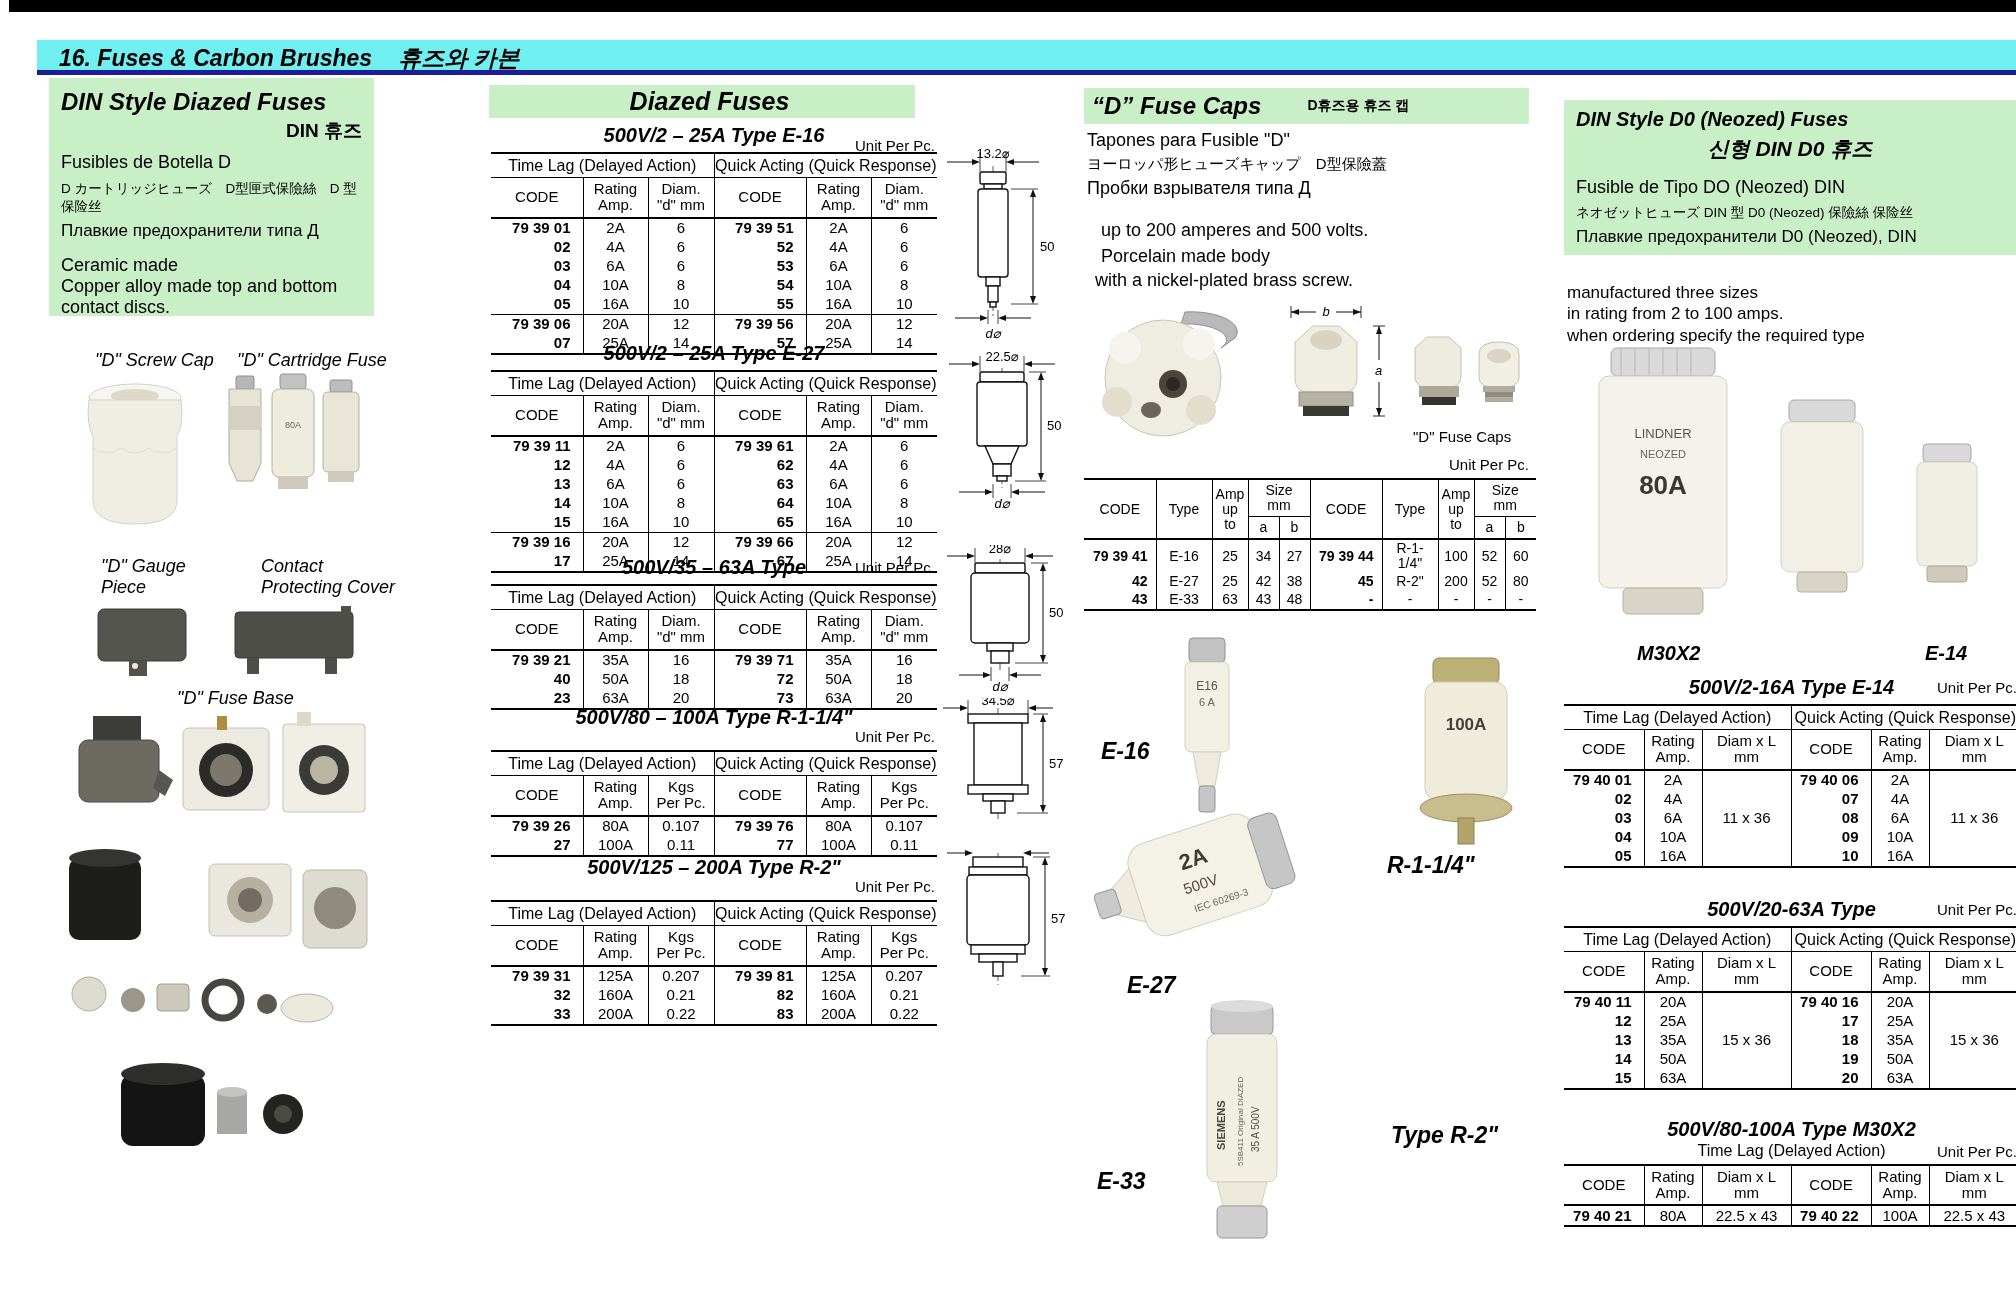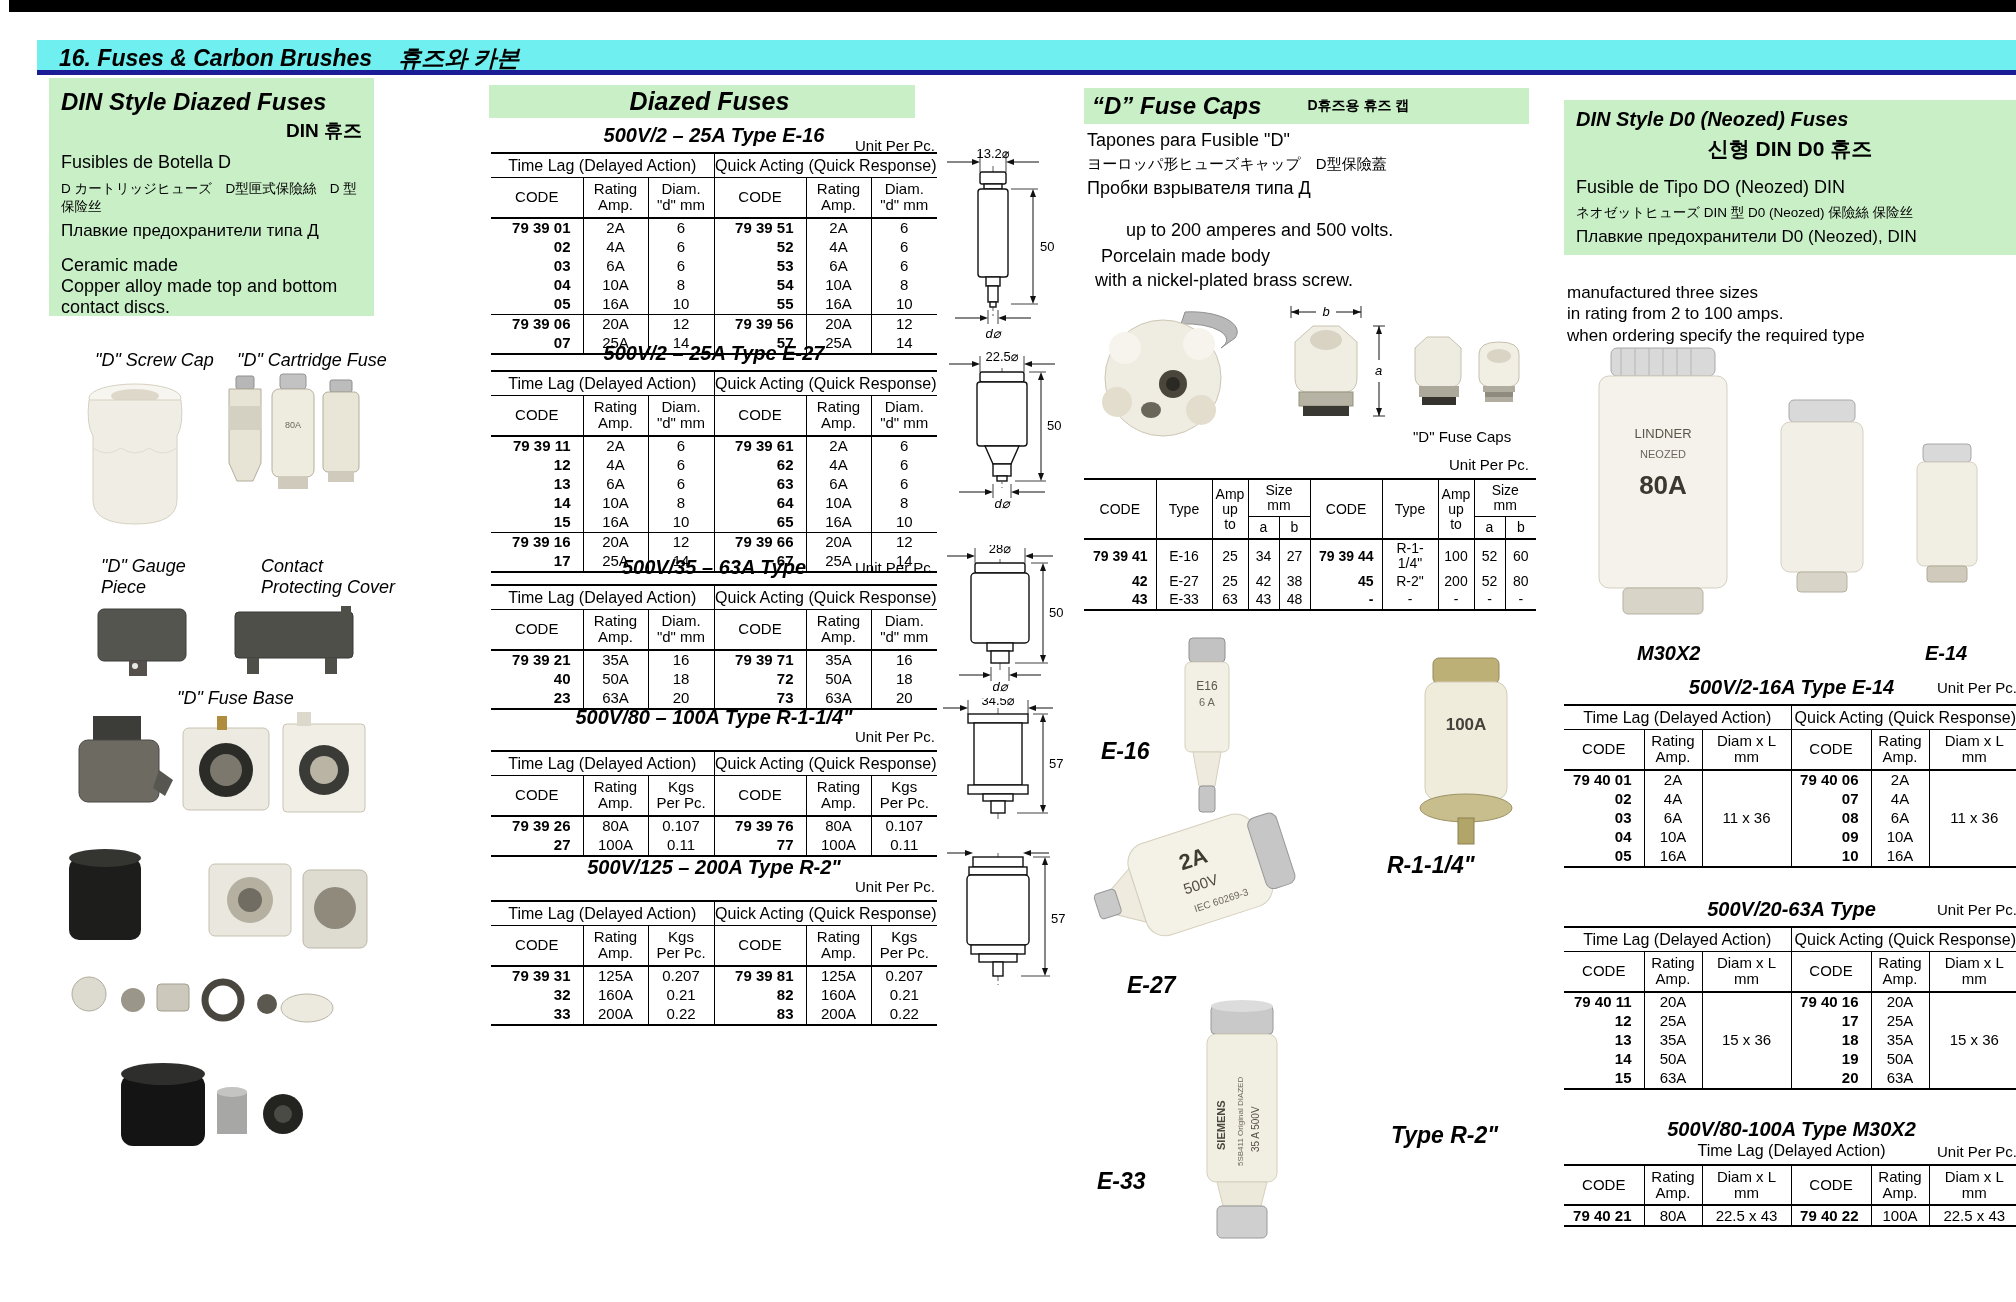--- a/index.html
+++ b/index.html
@@ -51,21 +51,21 @@
   
   .capbar{left:1075px;top:88px;width:445px;height:36px;display:flex;align-items:center;box-sizing:border-box;padding-left:8px;}
   .capbar .t1{font-size:24px;font-weight:bold;font-style:italic;}
   .capbar .t2{font-size:14px;font-weight:bold;margin-left:46px;}
   .txt18{font-size:18px;}
   .txt16{font-size:15px;}
   .fuselabel{font-size:23px;font-weight:bold;font-style:italic;}
   
   .nz{left:1555px;top:100px;width:452px;padding:8px 12px;box-sizing:border-box;}
   .nz-title{font-size:20px;font-weight:bold;font-style:italic;}
-  .nz-kr{font-size:21px;font-weight:bold;text-align:center;margin-top:4px;}
+  .nz-kr{font-size:21px;font-weight:bold;font-style:italic;text-align:center;margin-top:4px;}
   .nz-es{font-size:18px;margin-top:14px;}
   .nz-jp{font-size:13.5px;margin-top:6px;}
   .nz-ru{font-size:17px;margin-top:5px;}
   .nz-note{font-size:17px;line-height:1.25;}
   .nzlabel{font-size:20px;font-weight:bold;font-style:italic;}
   .m30-head{position:relative;height:22px;}
   .m30-head .mid{text-align:center;font-size:16px;}
   .m30-head .unit{top:1px;}
   svg text{font-family:"Liberation Sans",sans-serif;}
   .dimtxt{font-size:13px;}
@@ -660,21 +660,21 @@
     </svg>
   </div>
 
   <div class="abs greenbox capbar">
     <span class="t1">“D” Fuse Caps</span>
     <span class="t2">D휴즈용  휴즈 캡</span>
   </div>
   <div class="abs txt18" style="left:1078px;top:130px;">Tapones para Fusible "D"</div>
   <div class="abs txt16" style="left:1078px;top:155px;">ヨーロッパ形ヒューズキャップ　D型保險蓋</div>
   <div class="abs txt18" style="left:1078px;top:178px;">Пробки взрывателя типа Д</div>
-  <div class="abs txt18" style="left:1117px;top:220px;">up to 200  amperes and 500 volts.</div>
+  <div class="abs txt18" style="left:1092px;top:220px;">up to 200  amperes and 500 volts.</div>
   <div class="abs txt18" style="left:1092px;top:246px;">Porcelain made  body</div>
   <div class="abs txt18" style="left:1086px;top:270px;">with a nickel-plated brass screw.</div>
 
   <div class="abs" style="left:1080px;top:298px;">
     <svg width="160" height="145" viewBox="0 0 160 145">
       <path d="M96 14 a46 20 0 0 1 50 26 l-14 10 a40 16 0 0 0 -40 -24 z" fill="#b9b9b9" stroke="#8e8e8e"></path>
       <circle cx="74" cy="80" r="58" fill="#efece1" stroke="#ccc6b4"></circle>
       <circle cx="36" cy="50" r="16" fill="#f6f4ec"></circle>
       <circle cx="110" cy="46" r="16" fill="#f6f4ec"></circle>
       <circle cx="28" cy="104" r="15" fill="#e2ddcd"></circle>

